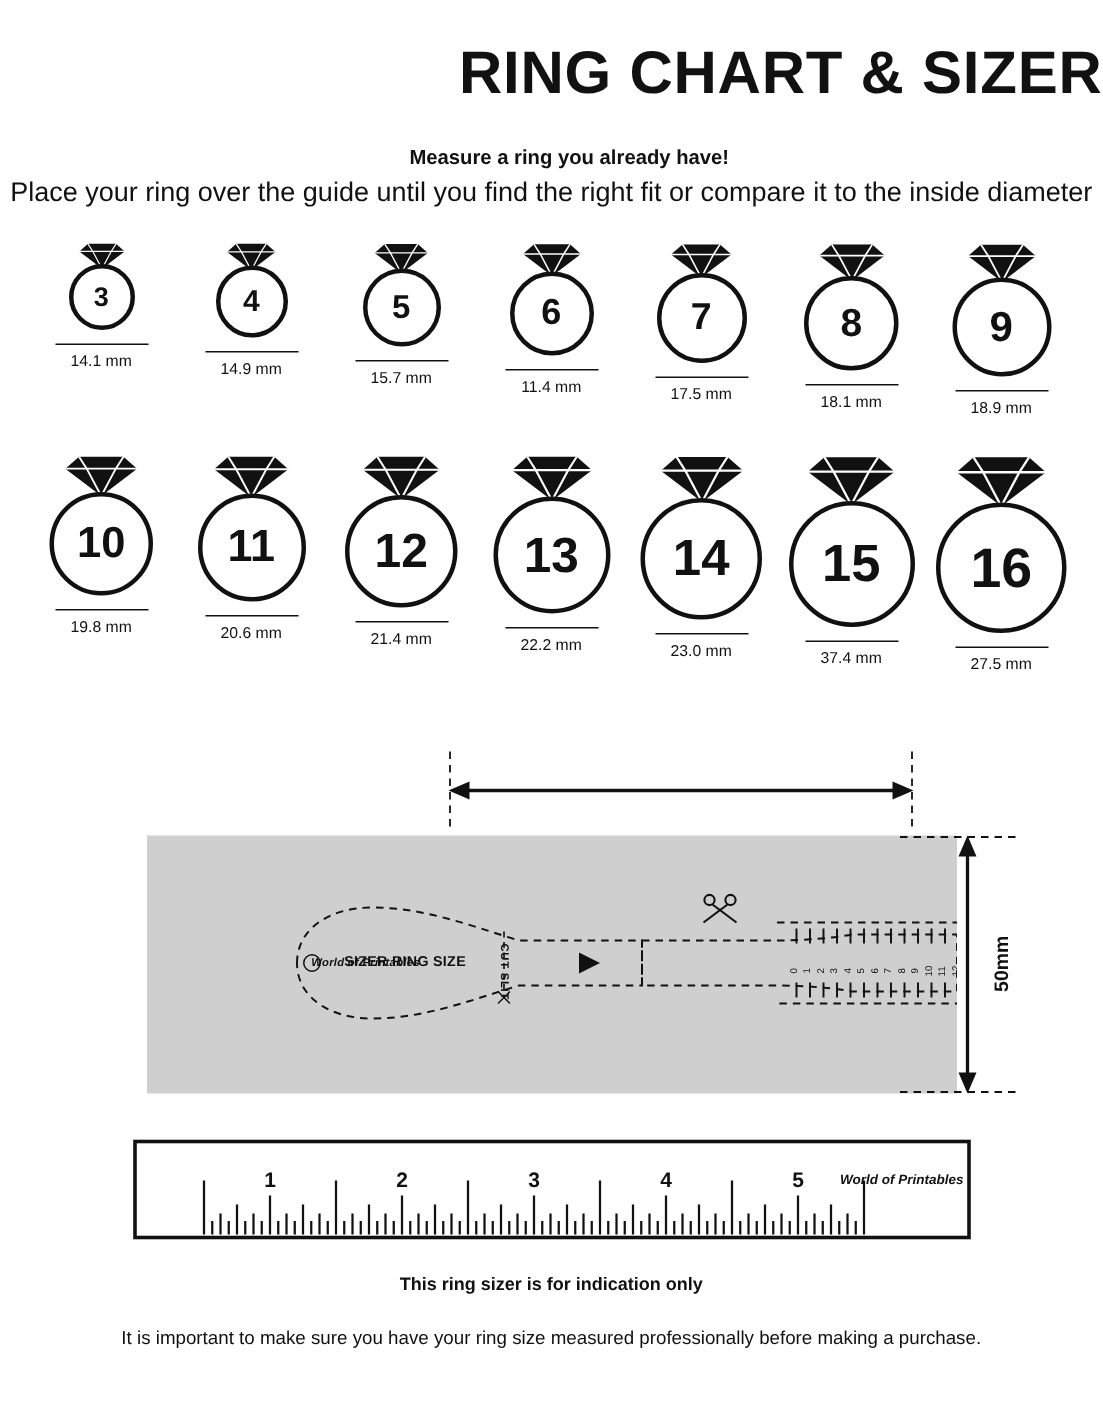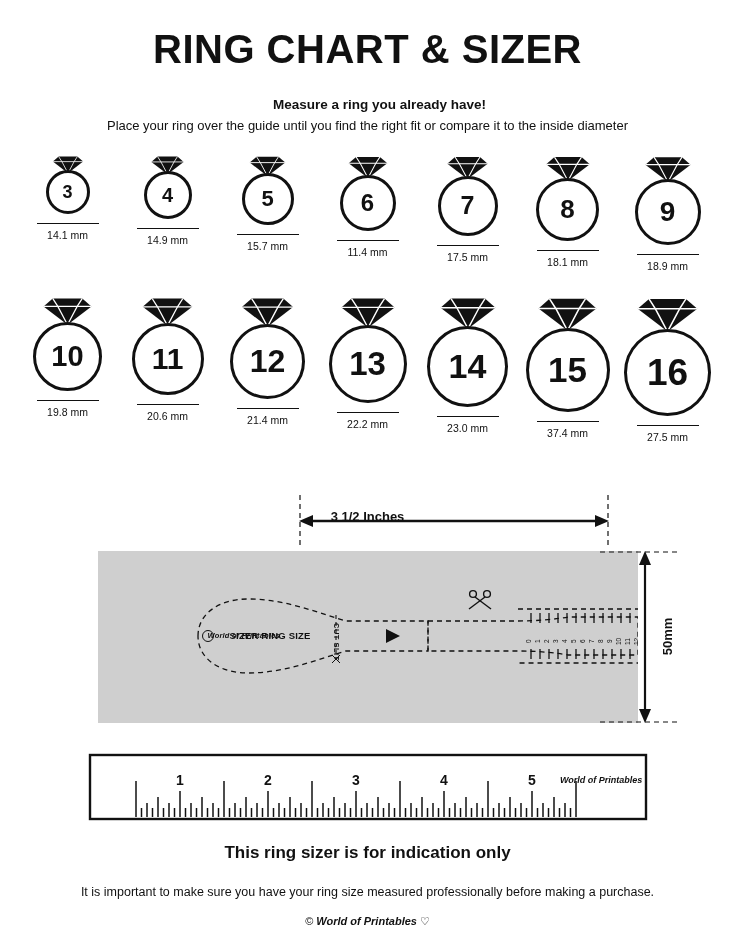--- a/index.html
+++ b/index.html
@@ -11,32 +11,32 @@
     font-family: "Liberation Sans", sans-serif;
     color: #111111;
     position: relative;
     overflow: hidden;
   }
 
   .page { position: relative; width: 735px; height: 951px; }
 
   
   .title {
-    text-align: center;
+    text-align: right;
     font-size: 40px;
     font-weight: bold;
     letter-spacing: 0.5px;
     margin-top: 28px;
     line-height: 1.05;
   }
 
   
   .sub-wrap { text-align: center; margin-top: 26px; }
   .sub-bold { font-size: 13.5px; font-weight: bold; padding-left: 24px; }
-  .sub-line { font-size: 13px; margin-top: 6px; }
+  .sub-line { font-size: 18px; margin-top: 6px; }
 
   
   .ring-row {
     display: flex;
     justify-content: center;
     align-items: flex-start;
     gap: 12px;
     margin-top: 22px;
   }
   .ring-row.row2 { margin-top: 24px; }
@@ -133,21 +133,21 @@
     margin: 14px auto 0 auto;
     font-size: 11.5px;
   }
   .important b { font-weight: bold; }
 
   
   .ruler-wrap { margin-top: 30px; display: flex; justify-content: center; }
 
   
   .footer { text-align: center; margin-top: 22px; }
-  .footer-bold { font-size: 17px; font-weight: bold; }
+  .footer-bold { font-size: 12px; font-weight: bold; }
   .footer-line { font-size: 12.5px; margin-top: 22px; }
   .brand {
     margin-top: 16px;
     text-align: center;
     font-size: 11px;
     font-weight: bold;
     font-style: italic;
   }
   .brand .c { font-style: normal; font-weight: normal; }
   svg { display: block; }
@@ -398,21 +398,20 @@
 
       <g stroke="#111" stroke-width="1.2" stroke-dasharray="5,4">
         <line x1="300" y1="4" x2="300" y2="56"></line>
         <line x1="608" y1="4" x2="608" y2="56"></line>
       </g>
 
       <line x1="305" y1="30" x2="603" y2="30" stroke="#111" stroke-width="2.4"></line>
       <polygon points="299,30 313,24 313,36" fill="#111"></polygon>
       <polygon points="609,30 595,24 595,36" fill="#111"></polygon>
     </svg>
-    <div class="arrow-label">3 1/2 Inches</div>
   </div>
 
   <div class="template-wrap">
     <div class="template">
       <svg width="540" height="172" viewBox="0 0 540 172" style="position:absolute;left:0;top:0;">
 
         <path d="M100,85 C100,62 122,48 150,48 C185,48 215,60 248,70 L330,70 L330,100 L248,100 C215,110 185,122 150,122 C122,122 100,108 100,85 Z" fill="none" stroke="#111" stroke-width="1.3" stroke-dasharray="5,4"></path>
 
         <circle cx="110" cy="85" r="5.5" fill="none" stroke="#111" stroke-width="1"></circle>
 
@@ -607,18 +606,13 @@
       </g>
       <text x="472" y="30" font-family="Liberation Sans" font-size="9" font-style="italic" font-weight="bold" fill="#111">World of Printables</text>
     </svg>
   </div>
 
   <div class="footer">
     <div class="footer-bold">This ring sizer is for indication only</div>
     <div class="footer-line">It is important to make sure you have your ring size measured professionally before making a purchase.</div>
   </div>
 
-  <div class="brand">
-    <span class="c">©</span>
-    <span>World of Printables</span>
-    <span class="c">♡</span>
-  </div>
 </div>
 
 </body></html>

